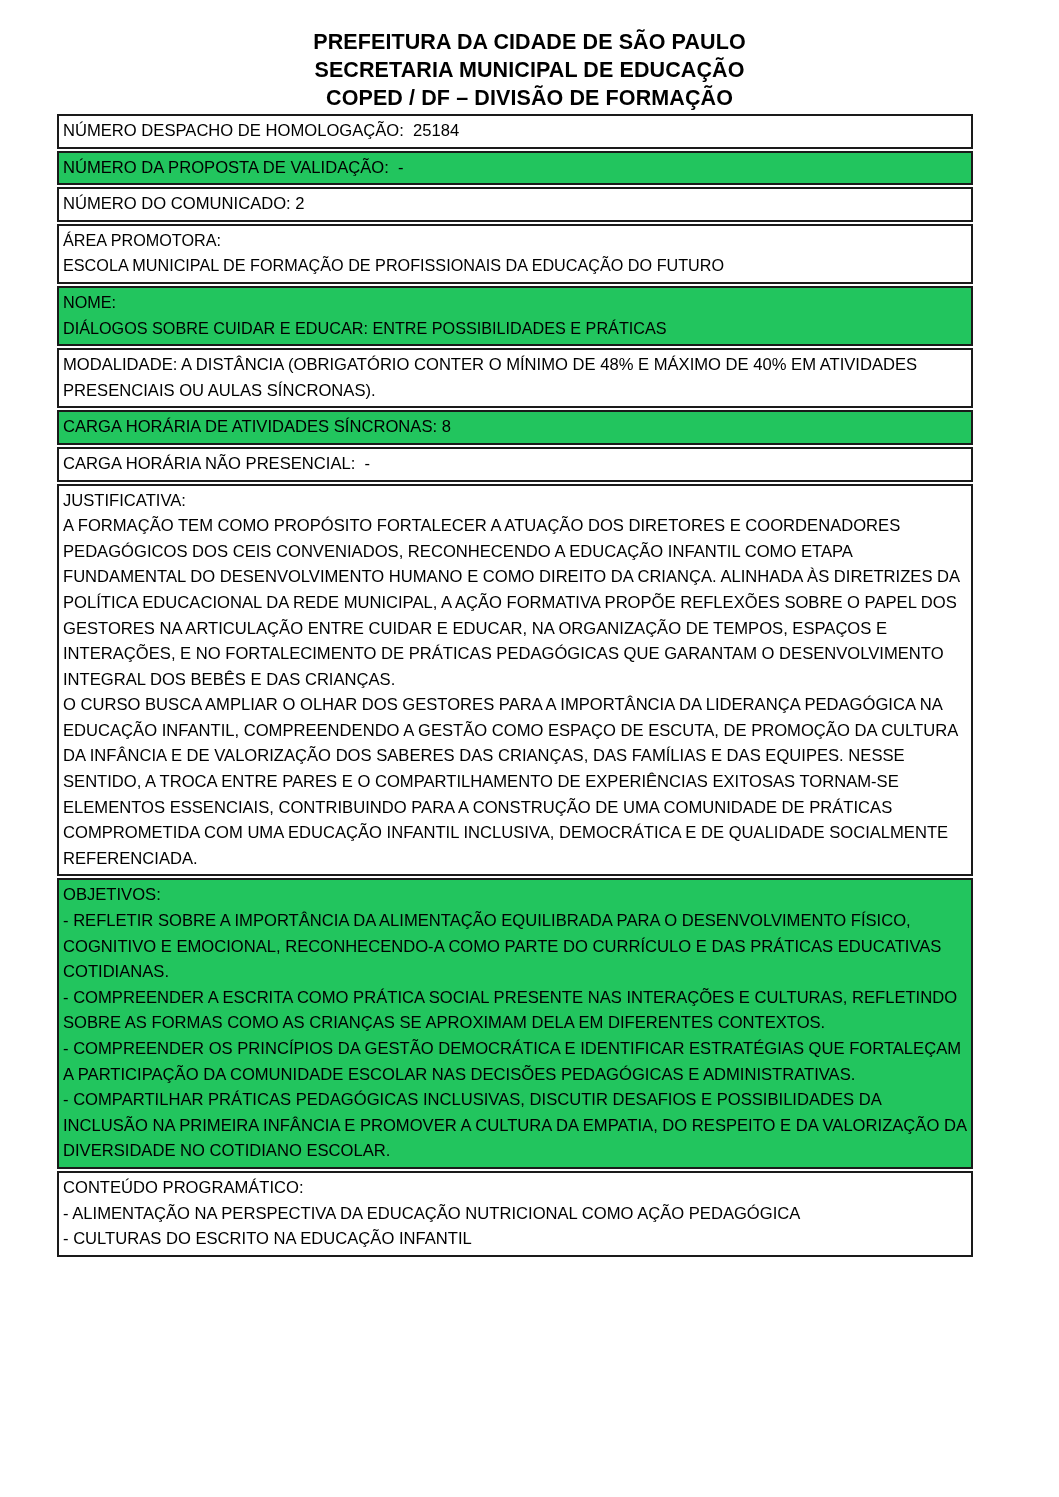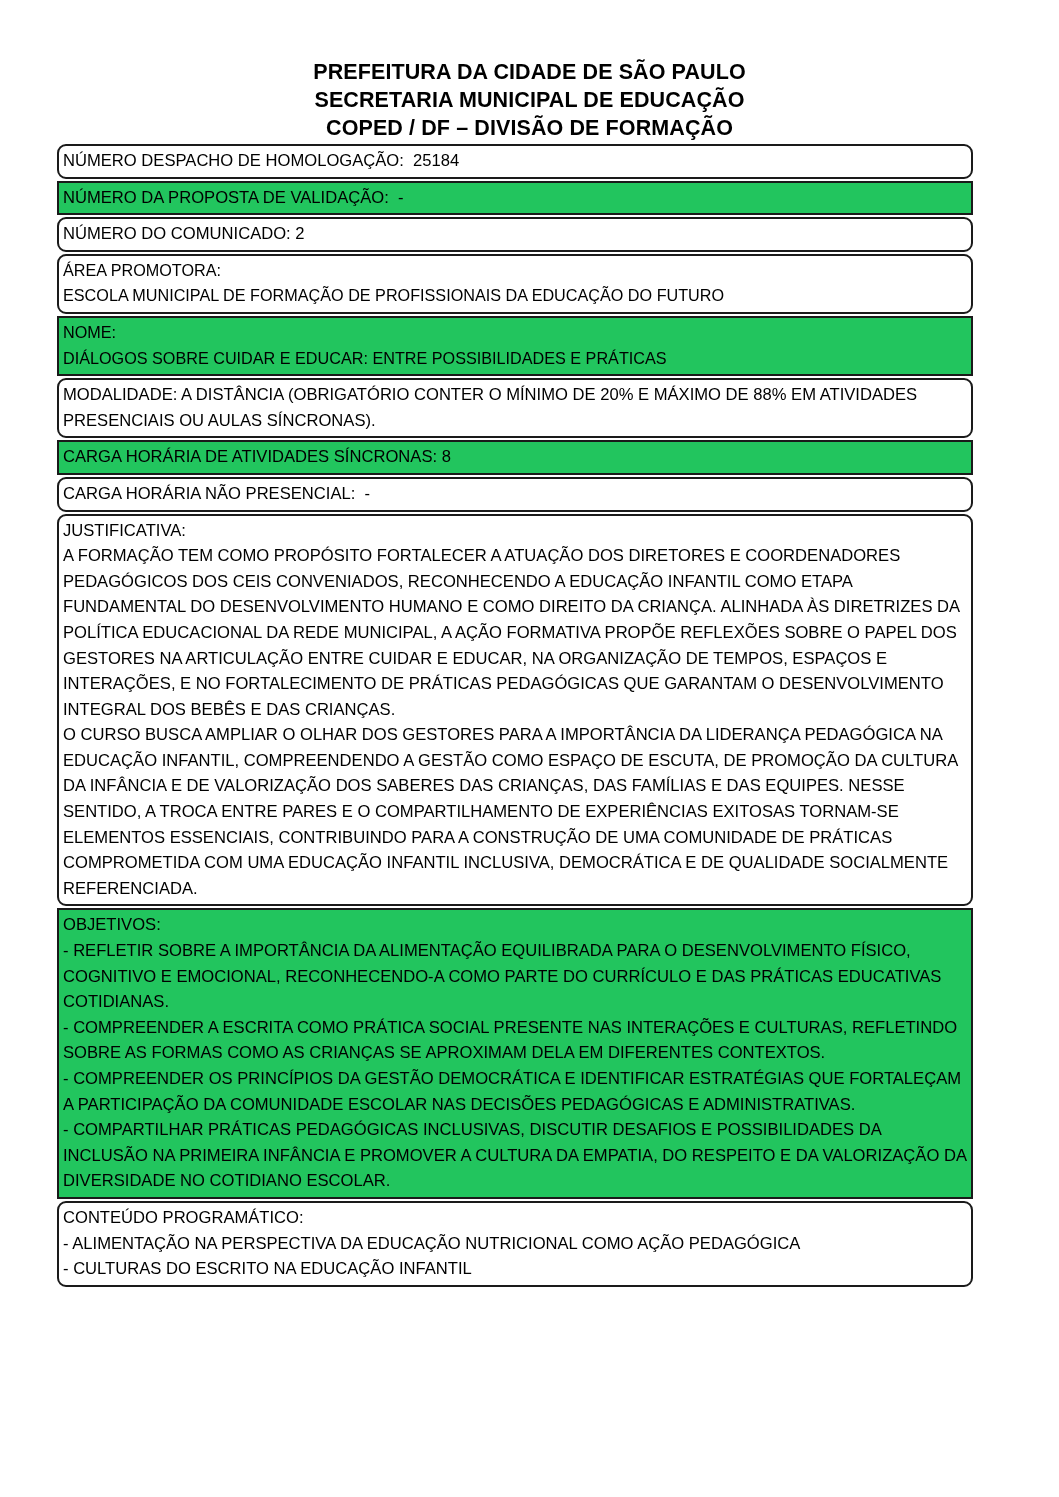--- a/index.html
+++ b/index.html
@@ -19,21 +19,21 @@
 
   .page {
     width: 1059px;
     height: 1497px;
     position: relative;
     box-sizing: border-box;
   }
 
   
   .doc-header {
-    padding-top: 58px;
+    padding-top: 28px;
     text-align: center;
   }
   .doc-header .hline {
     font-weight: bold;
     font-size: 21.5px;
     line-height: 28px;
     letter-spacing: 0.1px;
     color: #000;
     white-space: nowrap;
   }
@@ -64,21 +64,21 @@
   .form-table td {
     border: 2px solid #1a1a1a;
     padding: 2px 4px 3px 4px;
     vertical-align: top;
     font-size: 16.6px;
     line-height: 25.6px;
     background: #ffffff;
     color: #000;
   }
   .row-peach > td { background: #22c55e; }
-  .row-white > td { background: #ffffff; border-radius: 9px; }
+  .row-white > td { background: #ffffff; }
 
   .cell-line { display: block; white-space: pre-wrap; }
   .bold-cell .cell-line { font-weight: normal; font-size: 16.2px; }
 
   .para { display: block; white-space: pre-wrap; }
 </style>
 </head>
 <body>
 
 <div class="page">
@@ -121,21 +121,21 @@
 
       <tr class="row-peach bold-cell">
         <td>
           <span class="cell-line">NOME:</span>
           <span class="cell-line">DIÁLOGOS SOBRE CUIDAR E EDUCAR: ENTRE POSSIBILIDADES E PRÁTICAS</span>
         </td>
       </tr>
 
       <tr class="row-white">
         <td>
-            <span class="para">MODALIDADE: A DISTÂNCIA (OBRIGATÓRIO CONTER O MÍNIMO DE 20% E MÁXIMO DE 88% EM ATIVIDADES PRESENCIAIS OU AULAS SÍNCRONAS).</span>
+            <span class="para">MODALIDADE: A DISTÂNCIA (OBRIGATÓRIO CONTER O MÍNIMO DE 48% E MÁXIMO DE 40% EM ATIVIDADES PRESENCIAIS OU AULAS SÍNCRONAS).</span>
           </td>
       </tr>
 
 
 
       <tr class="row-peach">
         <td>
             <span class="cell-line">CARGA HORÁRIA DE ATIVIDADES SÍNCRONAS: 8</span>
           </td>
       </tr>

